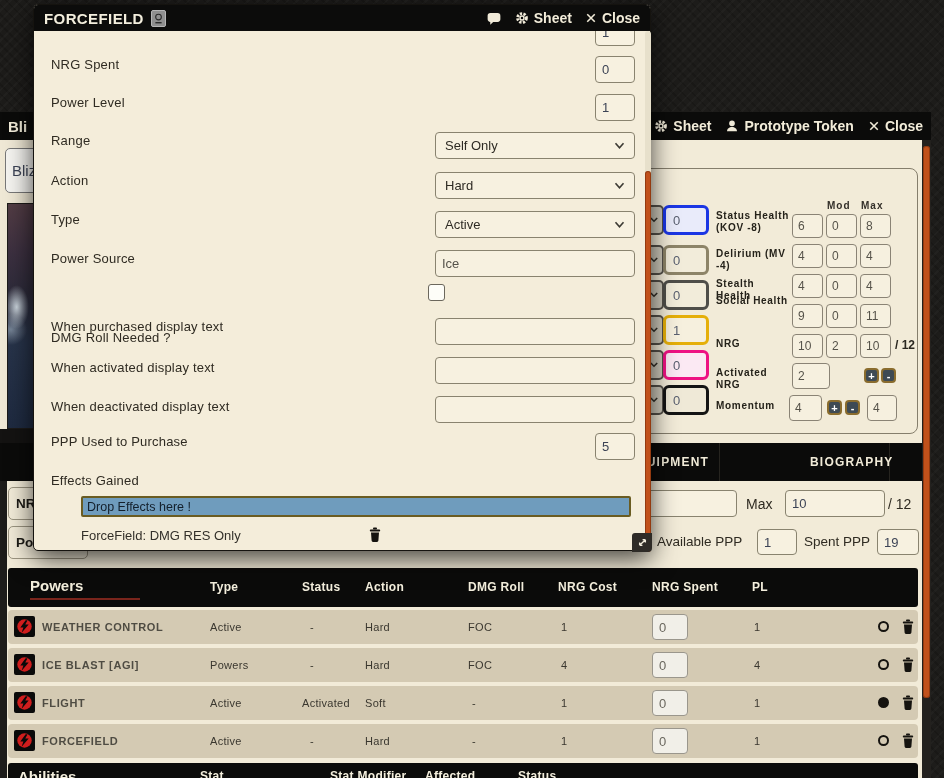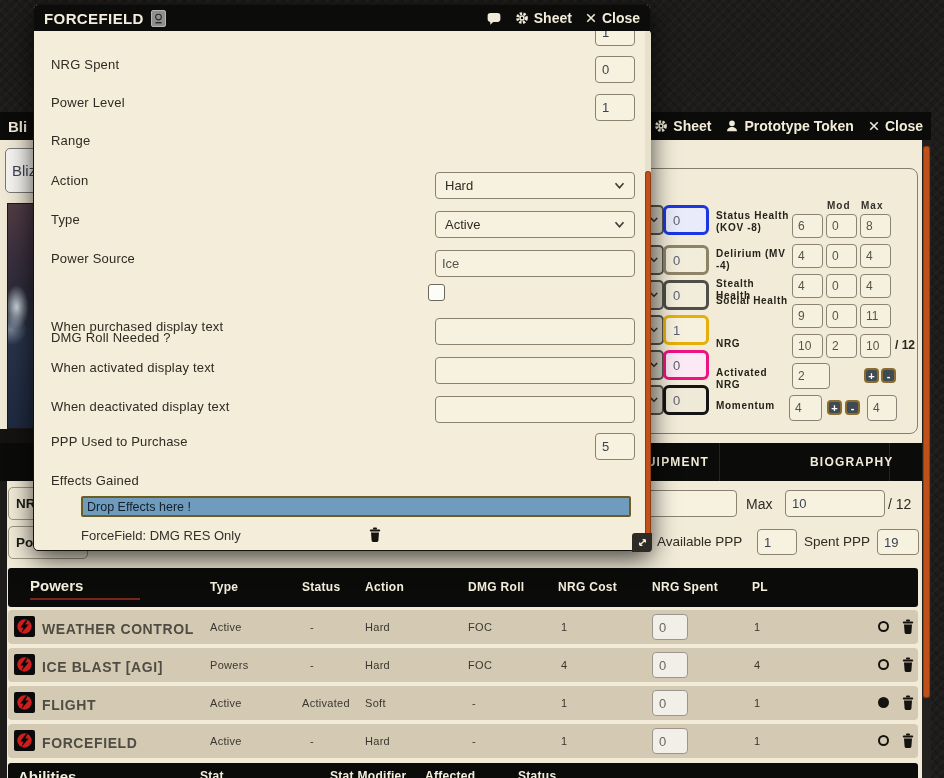--- a/index.html
+++ b/index.html
@@ -27,21 +27,21 @@
 .gate { border:3px solid #000; border-radius:6px; background:#f2ecda; font-size:13px; color:#5a6070;
   display:flex; align-items:center; padding:0 7px; }
 .gatesel { background:#cfcabb; border:2px solid #55514a; border-radius:5px; display:flex; align-items:center; justify-content:flex-end; padding-right:3px; }
 .pm-btn { width:15px; height:15px; background:#3e4a54; border:2px solid #8a6c2e; border-radius:4px; color:#fff;
   font-weight:bold; font-size:11px; line-height:10px; display:flex; align-items:center; justify-content:center; }
 
 .tab { color:#f1ebd8; font-weight:bold; font-size:12px; letter-spacing:1.2px; }
 .blackbar { background:#0b0b0a; }
 .pw-row { background:#d4cab3; border-radius:4px; }
 .cell { font-size:11px; color:#3a372f; letter-spacing:.3px; }
-.pname { font-size:14px; color:#4f4c43; letter-spacing:.6px; font-weight:bold; }
+.pname { font-size:11px; color:#4f4c43; letter-spacing:.6px; font-weight:bold; }
 .th { color:#f4efdd; font-weight:bold; font-size:12px; letter-spacing:.3px; }
 .dot { width:11px; height:11px; border:2px solid #15130f; border-radius:50%; background:transparent; }
 .dot.filled { background:#15130f; }
 .bolt-box { width:21px; height:21px; background:#0a0a0a; border-radius:2px; display:flex; align-items:center; justify-content:center; }
 
 .dialog { background:#f4edda; border:1px solid #15130f; border-radius:5px; box-shadow:0 8px 26px rgba(0,0,0,.72); }
 .dlg-header { position:absolute; left:0; top:0; right:0; height:26px; background:#0c0c0b; border-radius:4px 4px 0 0;
   display:flex; align-items:center; padding:0 10px; z-index:6; color:#f3eedd; }
 .badge { width:15px; height:17px; background:#8f8f8f; border:1px solid #b5b5b5; border-radius:2px;
   display:flex; align-items:center; justify-content:center; margin-left:7px; }
@@ -383,20 +383,28 @@
     <span class="lbl abs" style="left:17px;top:285px;margin-top:40px;">DMG Roll Needed ?</span>
     <span class="lbl abs" style="left:17px;top:314px;">When purchased display text</span>
     <span class="lbl abs" style="left:17px;top:355px;">When activated display text</span>
     <span class="lbl abs" style="left:17px;top:394px;">When deactivated display text</span>
     <span class="lbl abs" style="left:17px;top:429px;">PPP Used to Purchase</span>
     <span class="lbl abs" style="left:17px;top:468px;">Effects Gained</span>
 
     <input class="abs inp" style="left: 561px; top: 51px; width: 40px; height: 27px;" value="0">
     <input class="abs inp" style="left: 561px; top: 89px; width: 40px; height: 27px;" value="1">
 
+    <div class="sel abs" style="left:401px;top:127px;width:200px;height:27px;">
+      <span>Self Only</span>
+      <span>
+          <svg width="11" height="8" viewBox="0 0 12 9">
+            <path d="M1.5 1.5l4.5 5 4.5-5" fill="none" stroke="#3c3a33" stroke-width="1.8"></path>
+          </svg>
+        </span>
+    </div>
     <div class="sel abs" style="left:401px;top:167px;width:200px;height:27px;">
       <span>Hard</span>
       <span>
           <svg width="11" height="8" viewBox="0 0 12 9">
             <path d="M1.5 1.5l4.5 5 4.5-5" fill="none" stroke="#3c3a33" stroke-width="1.8"></path>
           </svg>
         </span>
     </div>
     <div class="sel abs" style="left:401px;top:206px;width:200px;height:27px;">
       <span>Active</span>

